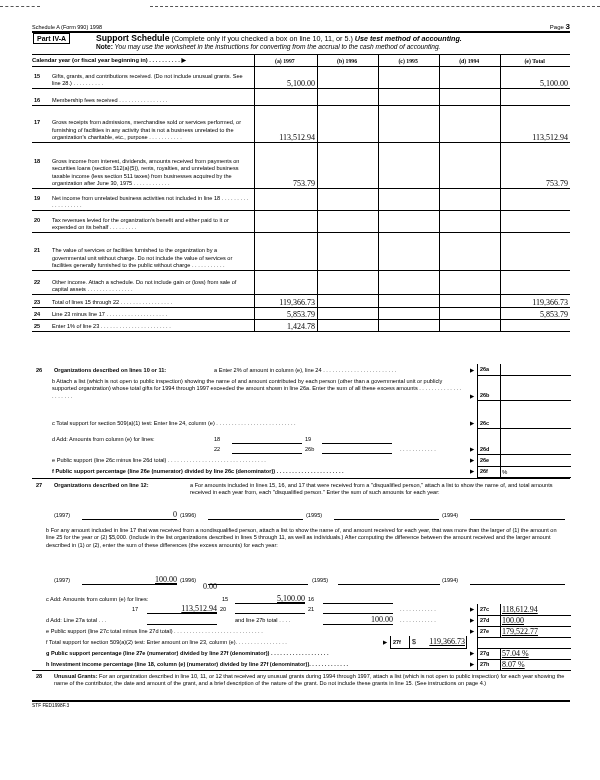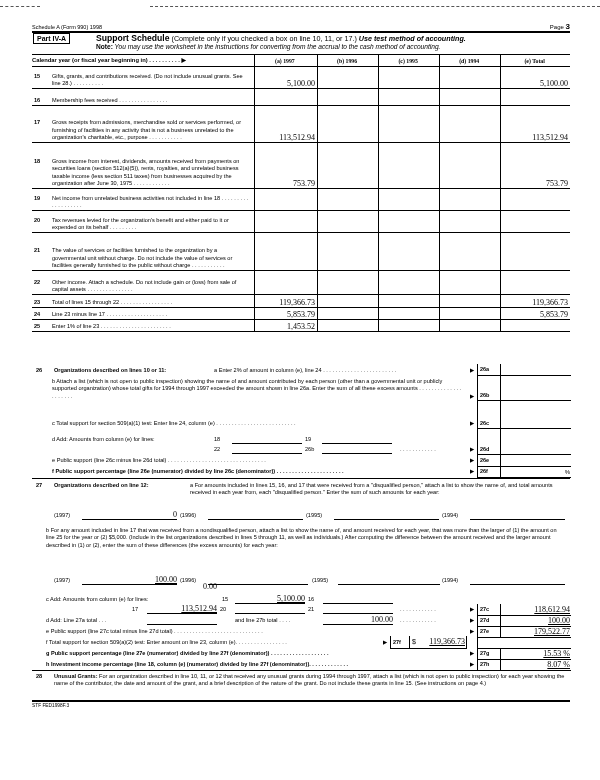--- a/index.html
+++ b/index.html
@@ -27,41 +27,41 @@
     table.sched td.col.e { width: 70px; }
     table.sched tr.head td { font-weight: bold; text-align: center; font-size: 5.8px; height: 9px; vertical-align: middle; }
     table.sched tr.head td.lbl { text-align: left; }
     .ln { display: inline-block; width: 18px; font-weight: bold; vertical-align: top; padding-left: 2px; }
     .txt { display: inline-block; width: 198px; vertical-align: top; }
     .sub { position: absolute; font-size: 5.6px; }
     .lbox { position: absolute; left: 477px; width: 93px; height: 11px; border-left: 1px solid #000;
             border-bottom: 1px solid #000; }
     .lbox .code { position: absolute; left: 0; top: 0; width: 23px; height: 100%; border-right: 1px solid #000;
                   font-weight: bold; font-size: 5.5px; padding-left: 2px; line-height: 11px; box-sizing: border-box; }
-    .lbox .val { position: absolute; left: 24px; right: 0; top: 0; text-align: right; padding-right: 1px;
-                 font-family: "Liberation Serif", serif; font-size: 8px; line-height: 12px; text-decoration: underline; padding-left: 7px; }
+    .lbox .val { position: absolute; left: 24px; right: 0; top: 0; padding-right: 1px;
+                 font-family: "Liberation Serif", serif; font-size: 8px; line-height: 12px; text-decoration: underline; }
     .arrow { position: absolute; left: 470px; font-size: 5.5px; }
     .blank { position: absolute; height: 0; border-bottom: 1px solid #000; }
     .amt { position: absolute; font-family: "Liberation Serif", serif; font-size: 8px; text-decoration: underline; text-align: right; }
     .footer { position: absolute; left: 32px; top: 735px; font-size: 4.8px; }
   </style>
 </head>
 <body>
 
 <div class="topdash" style="left:0;width:40px;"></div>
 <div class="topdash" style="left:150px;width:450px;"></div>
 
 <div class="abs hdr-left">Schedule A (Form 990) 1998</div>
 <div class="abs hdr-right"><span>Page</span> <b>3</b></div>
 <div class="rule thick" style="top:31px;"></div>
 
 <div class="abs partbox">Part IV-A</div>
 <div class="abs ptitle">
   <span class="big">Support Schedule</span>
-  <span>(Complete only if you checked a box on line 10, 11, or 17.)</span>
+  <span>(Complete only if you checked a box on line 10, 11, or 5.)</span>
   <span class="it">Use test method of accounting.</span>
 </div>
 <div class="abs pnote">
   <b>Note:</b>
   <span>You may use the worksheet in the instructions for converting from the accrual to the cash method of accounting.</span>
 </div>
 
 <table class="sched">
   <tbody>
       <tr class="head">
@@ -147,21 +147,21 @@
   <tr style="height:12px;">
     <td class="lbl"><span class="ln">24</span><span class="txt">Line 23 minus line 17 . . . . . . . . . . . . . . . . . . . .</span></td>
     <td class="col">5,853.79</td>
     <td class="col"></td>
     <td class="col"></td>
     <td class="col"></td>
     <td class="col e">5,853.79</td>
   </tr>
   <tr style="height:12px;">
     <td class="lbl" style="border-bottom:1px solid #000;"><span class="ln">25</span><span class="txt">Enter 1% of line 23 . . . . . . . . . . . . . . . . . . . . . . .</span></td>
-    <td class="col" style="border-bottom:1px solid #000;">1,453.52</td>
+    <td class="col" style="border-bottom:1px solid #000;">1,424.78</td>
     <td class="col" style="border-bottom:1px solid #000;"></td>
     <td class="col" style="border-bottom:1px solid #000;"></td>
     <td class="col" style="border-bottom:1px solid #000;"></td>
     <td class="col e" style="border-bottom:1px solid #000;"></td>
   </tr>
 </tbody>
   </table>
 
 <div class="sub" style="left:36px;top:367px;font-weight:bold;">26</div>
 <div class="sub" style="left:54px;top:367px;font-weight:bold;">Organizations described on lines 10 or 11:</div>
@@ -292,21 +292,21 @@
   <span class="abs" style="right:1px;top:1px;font-family:'Liberation Serif',serif;font-size:8px;text-decoration:underline;">119,366.73</span>
 </div>
 <div class="lbox" style="top:637px;">
     <span class="code" style="border-right:none;"></span>
   </div>
 
 <div class="sub" style="left:46px;top:650px;width:415px;white-space:nowrap;overflow:hidden;font-weight:bold;">g  Public support percentage (line 27e (numerator) divided by line 27f (denominator)) . . . . . . . . . . . . . . . . . . .</div>
 <div class="arrow" style="top:650px;">▶</div>
 <div class="lbox" style="top:648px;">
     <span class="code">27g</span>
-    <span class="val">15.53 %</span>
+    <span class="val">57.04 %</span>
   </div>
 
 <div class="sub" style="left:46px;top:661px;width:415px;white-space:nowrap;overflow:hidden;font-weight:bold;">h  Investment income percentage (line 18, column (e) (numerator) divided by line 27f (denominator)). . . . . . . . . . . . .</div>
 <div class="arrow" style="top:661px;">▶</div>
 <div class="lbox" style="top:659px;">
     <span class="code">27h</span>
     <span class="val">8.07 %</span>
   </div>
 <div class="rule" style="top:670px;"></div>
 

